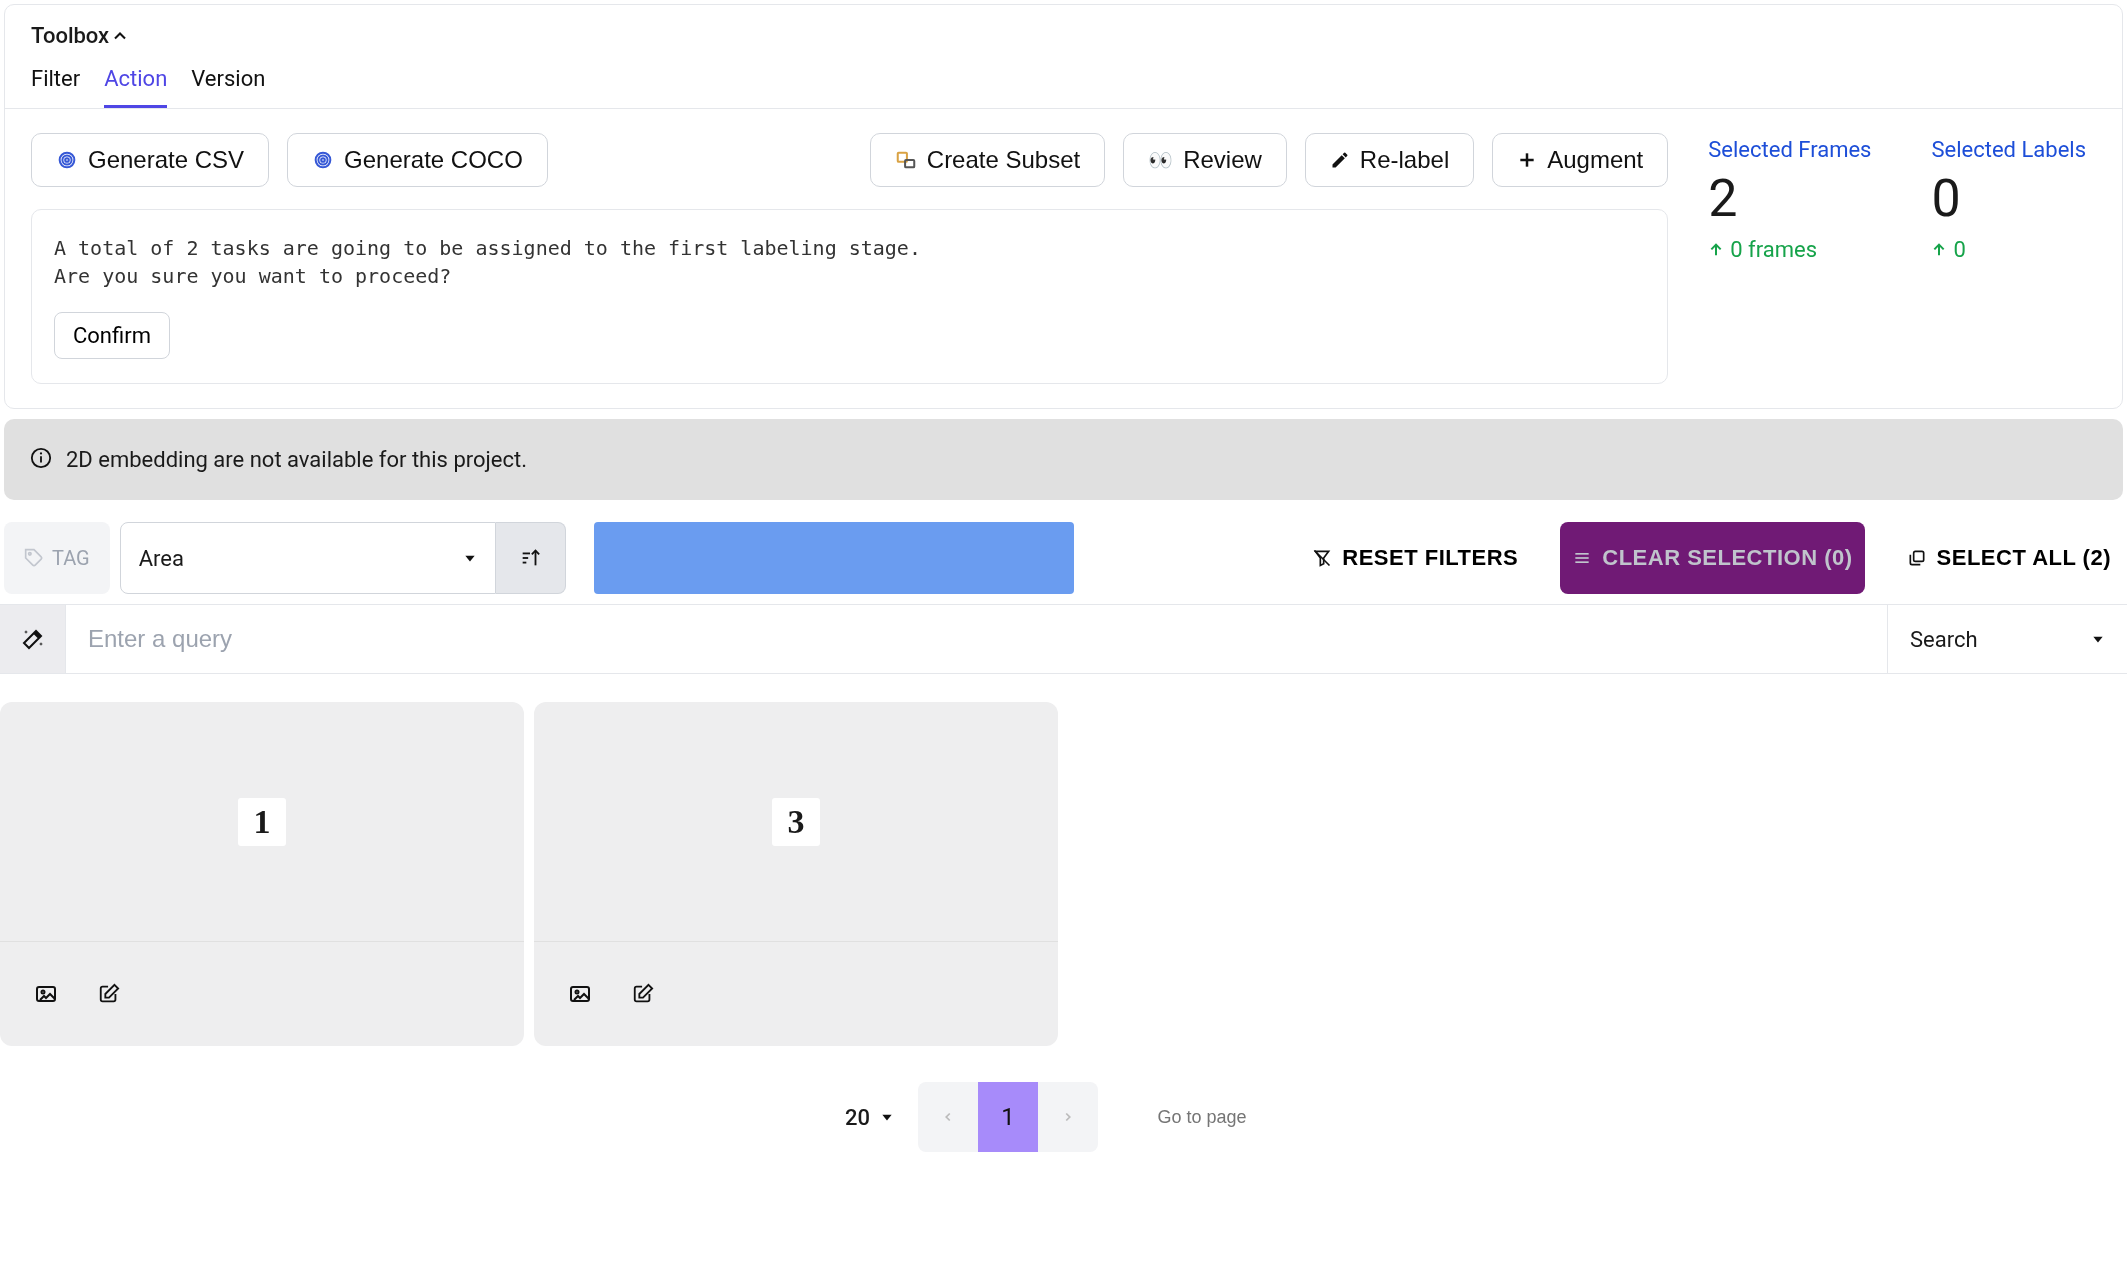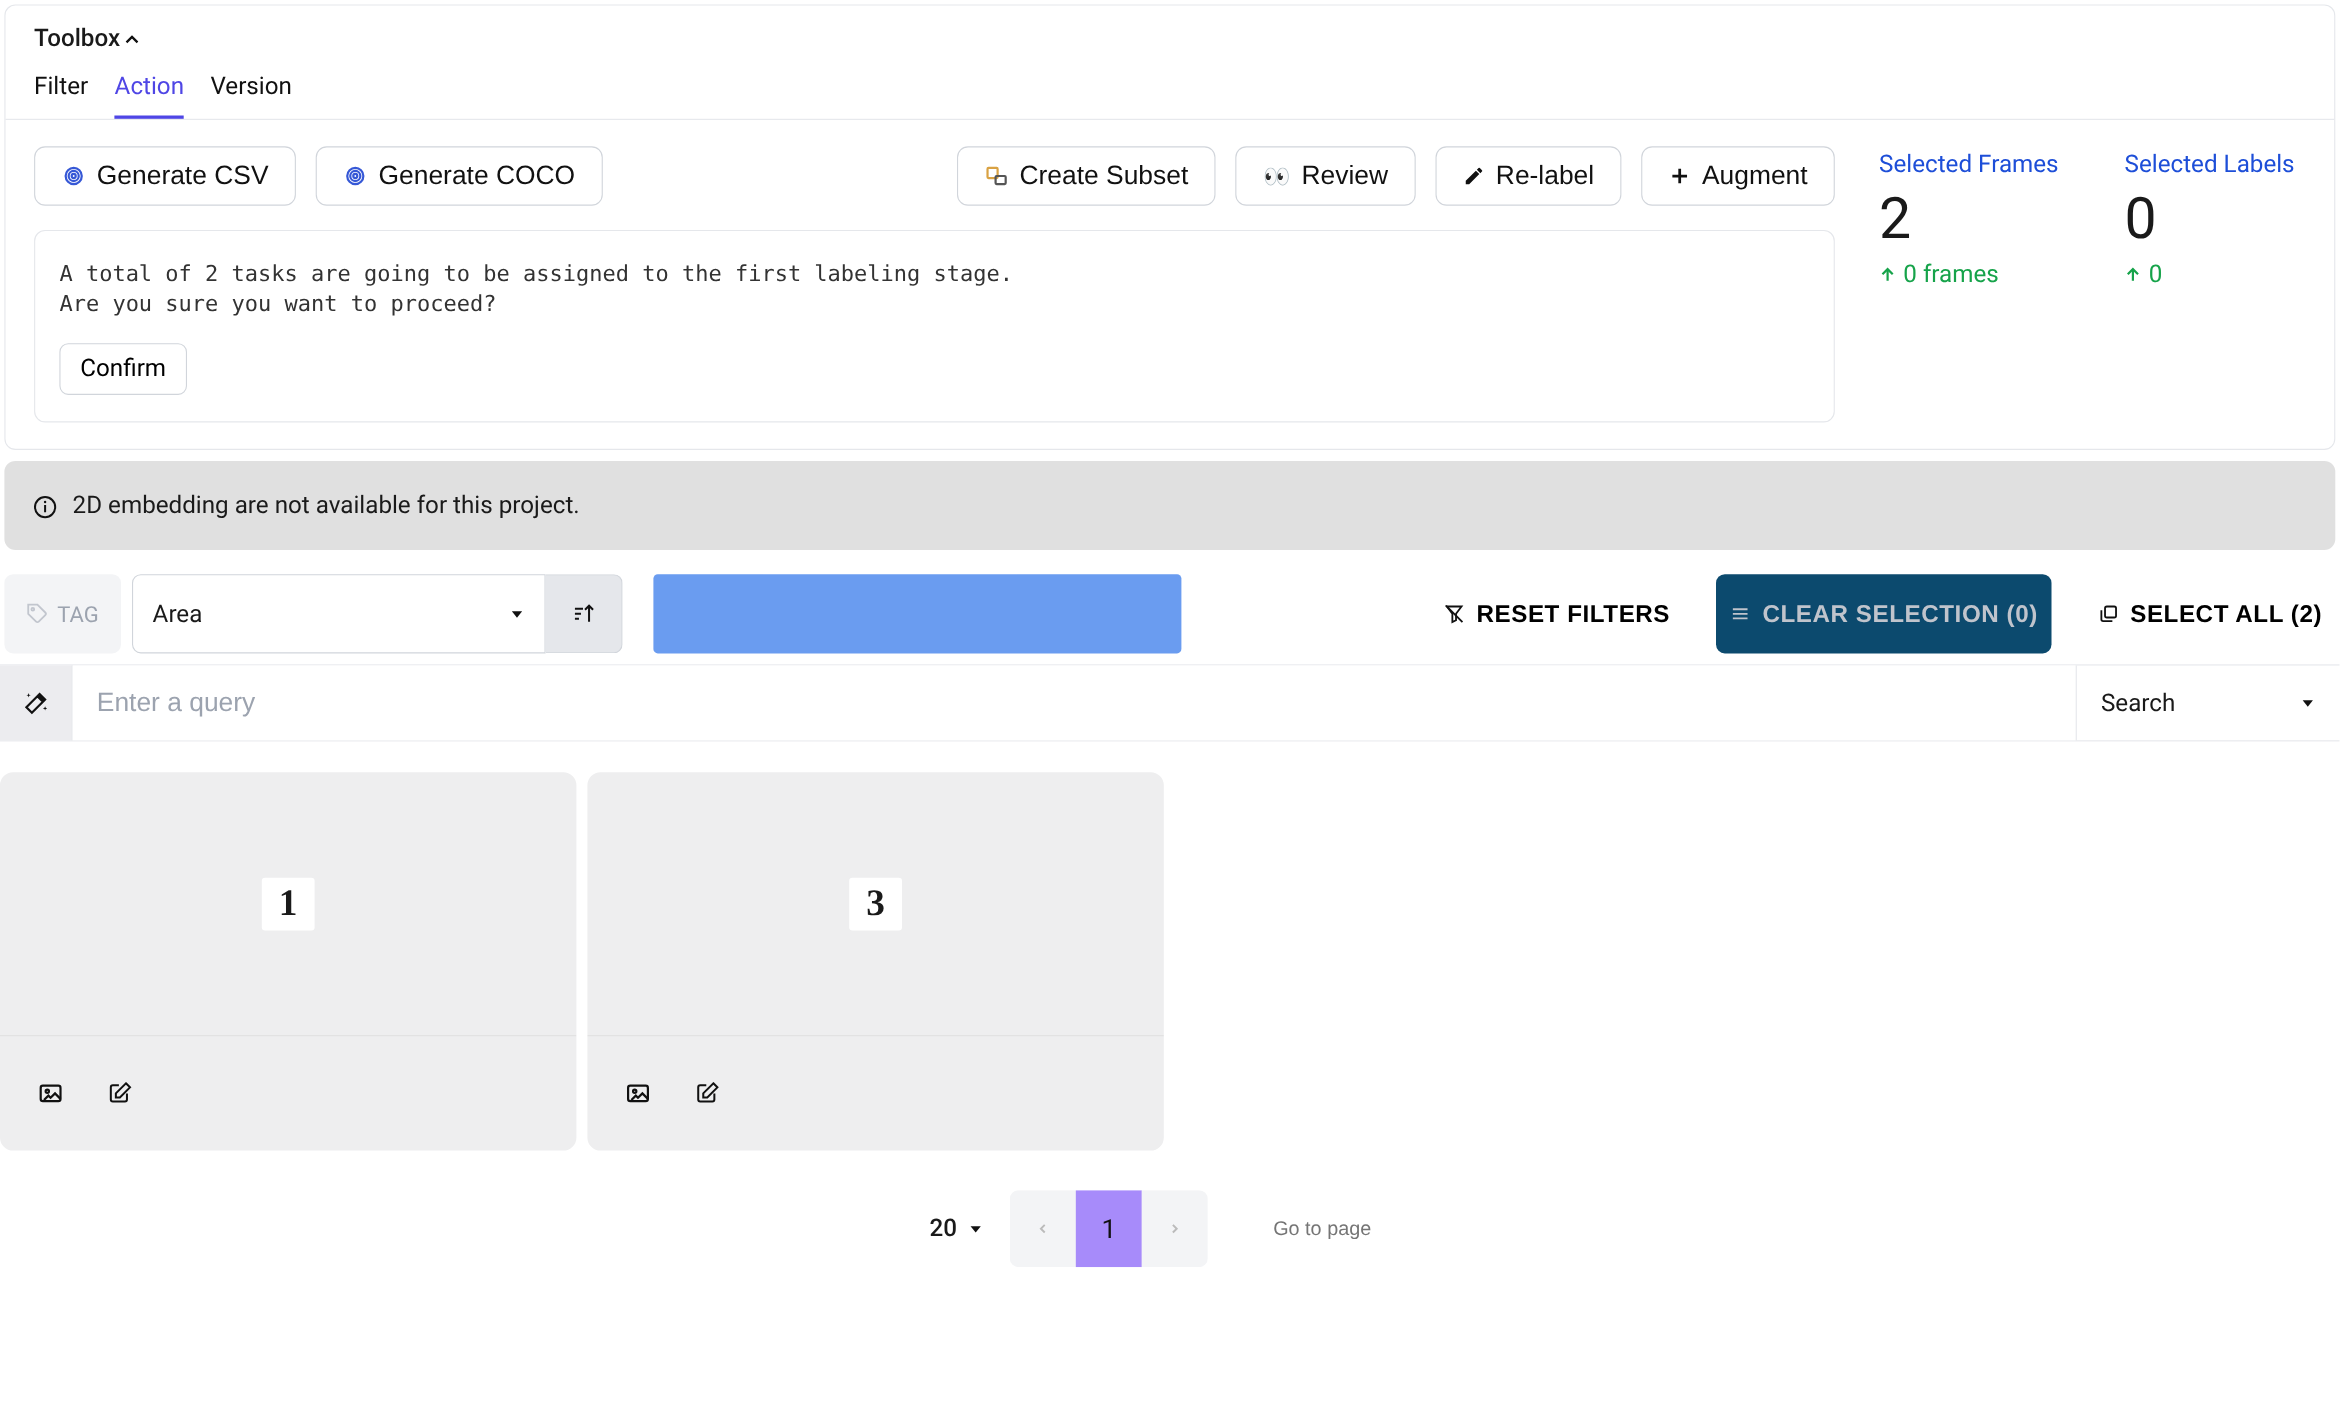--- a/index.html
+++ b/index.html
@@ -104,21 +104,21 @@
   margin-top: 10px;
   display: inline-flex;
   align-items: center;
   gap: 6px;
 }
 .info-banner {
   background: #e0e0e0;
   border-radius: 10px;
   padding: 28px 26px;
   display: flex;
-  align-items: flex-end;
+  align-items: flex-start;
   gap: 14px;
   margin: 0 4px 14px 4px;
   font-size: 22px;
 }
 .filter-bar {
   display: flex;
   align-items: stretch;
   gap: 10px;
   padding: 8px 4px 10px 4px;
 }
@@ -179,21 +179,21 @@
   background: transparent;
   cursor: pointer;
   font-size: 22px;
   font-weight: 600;
   letter-spacing: 0.5px;
   padding: 0 12px;
   height: 72px;
 }
 .text-btn.disabled {
   color: #c0c4cc;
-  background: #0c4a6e;
+  background: #701a75;
   border-radius: 8px;
   cursor: default;
 }
 .search-bar {
   display: flex;
   border-top: 1px solid #e5e7eb;
   border-bottom: 1px solid #e5e7eb;
   margin: 0 0 28px 0;
 }
 .magic-btn {

